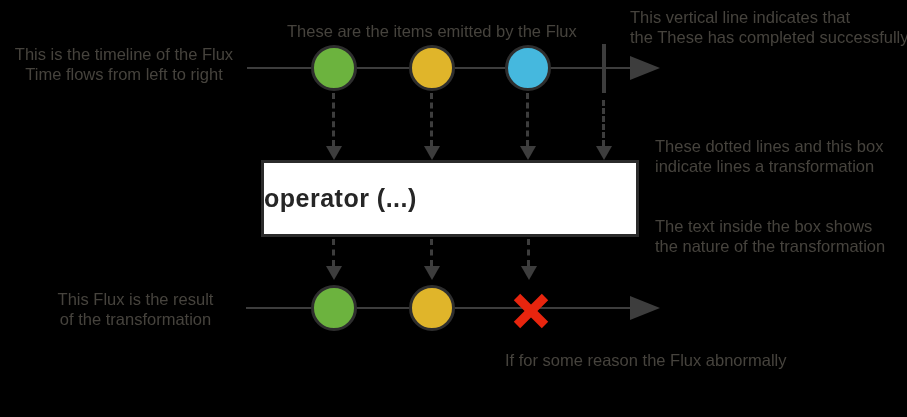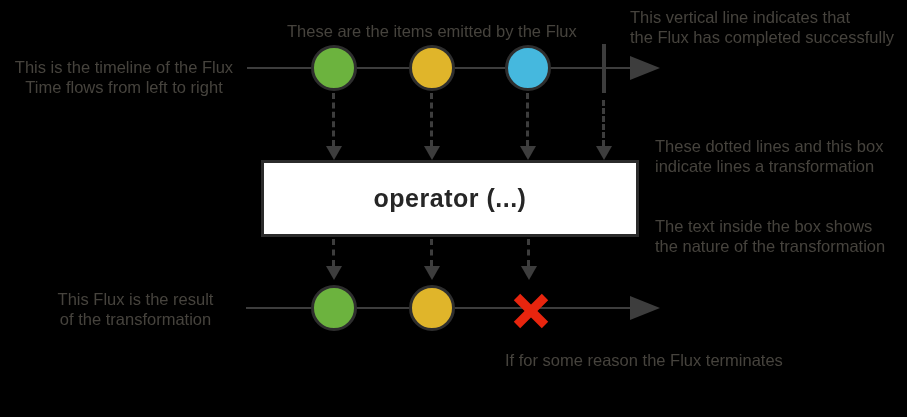--- a/index.html
+++ b/index.html
@@ -29,44 +29,44 @@
   .marble.blue{background:var(--blue,#45b8de);}
   .dash{position:absolute;width:0;border-left:3px dashed var(--line,#3d3d3d);}
   .arrowhead-down{
     position:absolute;width:0;height:0;
     border-left:8px solid transparent;border-right:8px solid transparent;
     border-top:14px solid var(--line,#3d3d3d);
   }
   .op-box{
     position:absolute;left:261px;top:160px;width:378px;height:77px;
     background:var(--box_bg,#fff);border:3px solid var(--box_border,#2b2b2b);
-    box-sizing:border-box;display:flex;align-items:center;justify-content:center;
+    box-sizing:border-box;display:flex;align-items:center;
   }
   .op-box .op-label{
     font-weight:bold;font-size:25px;color:#262626;letter-spacing:.5px;
   }
   .error-x{position:absolute;left:511px;top:291px;}
 </style>
 </head>
 <body>
 
 <div class="canvas">
 
-  <div class="ann center" style="left:10px;top:44px;width:228px;margin-top:13px;">
+  <div class="ann center" style="left:10px;top:44px;width:228px;">
     <div>This is the timeline of the Flux</div>
     <div>Time flows from left to right</div>
   </div>
 
   <div class="ann" style="left:287px;top:21px;">
     <div>These are the items emitted by the Flux</div>
   </div>
 
   <div class="ann" style="left:630px;top:7px;">
     <div>This vertical line indicates that</div>
-    <div>the Flux has completed successfully</div>
+    <div>the These has completed successfully</div>
   </div>
 
   <div>
     <div class="hline" style="left:247px;top:67px;width:385px;"></div>
     <div class="arrowhead-right" style="left:630px;top:56px;"></div>
     <div class="vbar" style="left:602px;top:44px;height:49px;"></div>
     <div class="marble green" style="left:311px;top:45px;"></div>
     <div class="marble yellow" style="left:409px;top:45px;"></div>
     <div class="marble blue" style="left:505px;top:45px;"></div>
   </div>
@@ -115,16 +115,16 @@
     <div class="arrowhead-right" style="left:630px;top:296px;"></div>
     <div class="marble green" style="left:311px;top:285px;"></div>
     <div class="marble yellow" style="left:409px;top:285px;"></div>
     <svg class="error-x" width="40" height="40" viewBox="0 0 40 40">
       <line x1="6" y1="6" x2="34" y2="34" stroke="#e8250e" stroke-width="9"></line>
       <line x1="34" y1="6" x2="6" y2="34" stroke="#e8250e" stroke-width="9"></line>
     </svg>
   </div>
 
   <div class="ann" style="left:505px;top:350px;">
-    <div>If for some reason the Flux terminates</div>
+    <div>If for some reason the Flux abnormally</div>
   </div>
 
 </div>
 
 </body></html>

